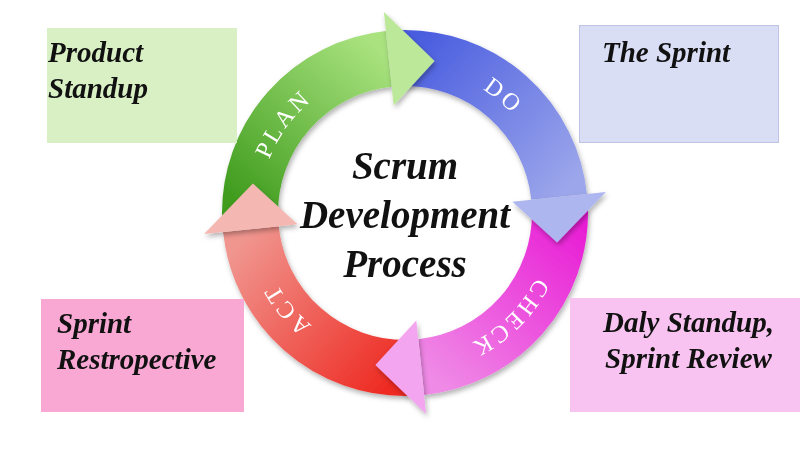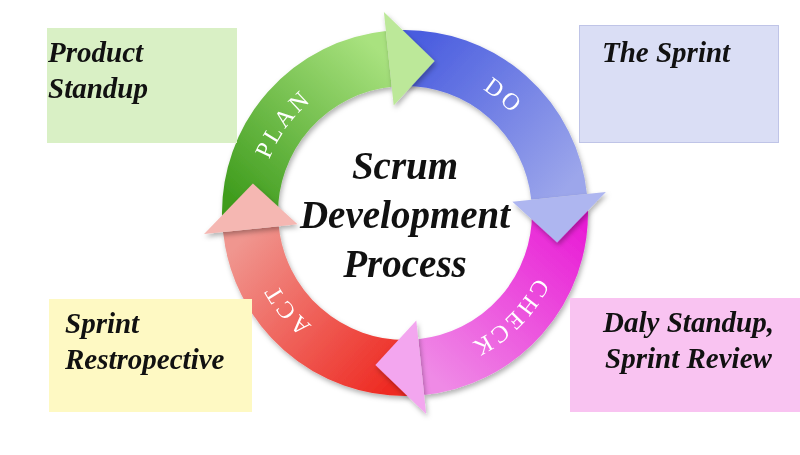--- a/index.html
+++ b/index.html
@@ -92,21 +92,21 @@
 
   <div class="box box-tl" style="background: rgb(217, 240, 197);">
     <div>Product</div>
     <div>Standup</div>
   </div>
 
   <div class="box box-tr" style="background: rgb(218, 222, 245);">
     <div>The Sprint</div>
   </div>
 
-  <div class="box box-bl" style="background: #fef9c3; margin-left: 8px;">
+  <div class="box box-bl" style="background: #f9a8d4;">
     <div>Sprint</div>
     <div>Restropective</div>
   </div>
 
   <div class="box box-br" style="background: rgb(249, 195, 241);">
     <div>Daly Standup,</div>
     <div>Sprint Review</div>
   </div>
 
 </div>

